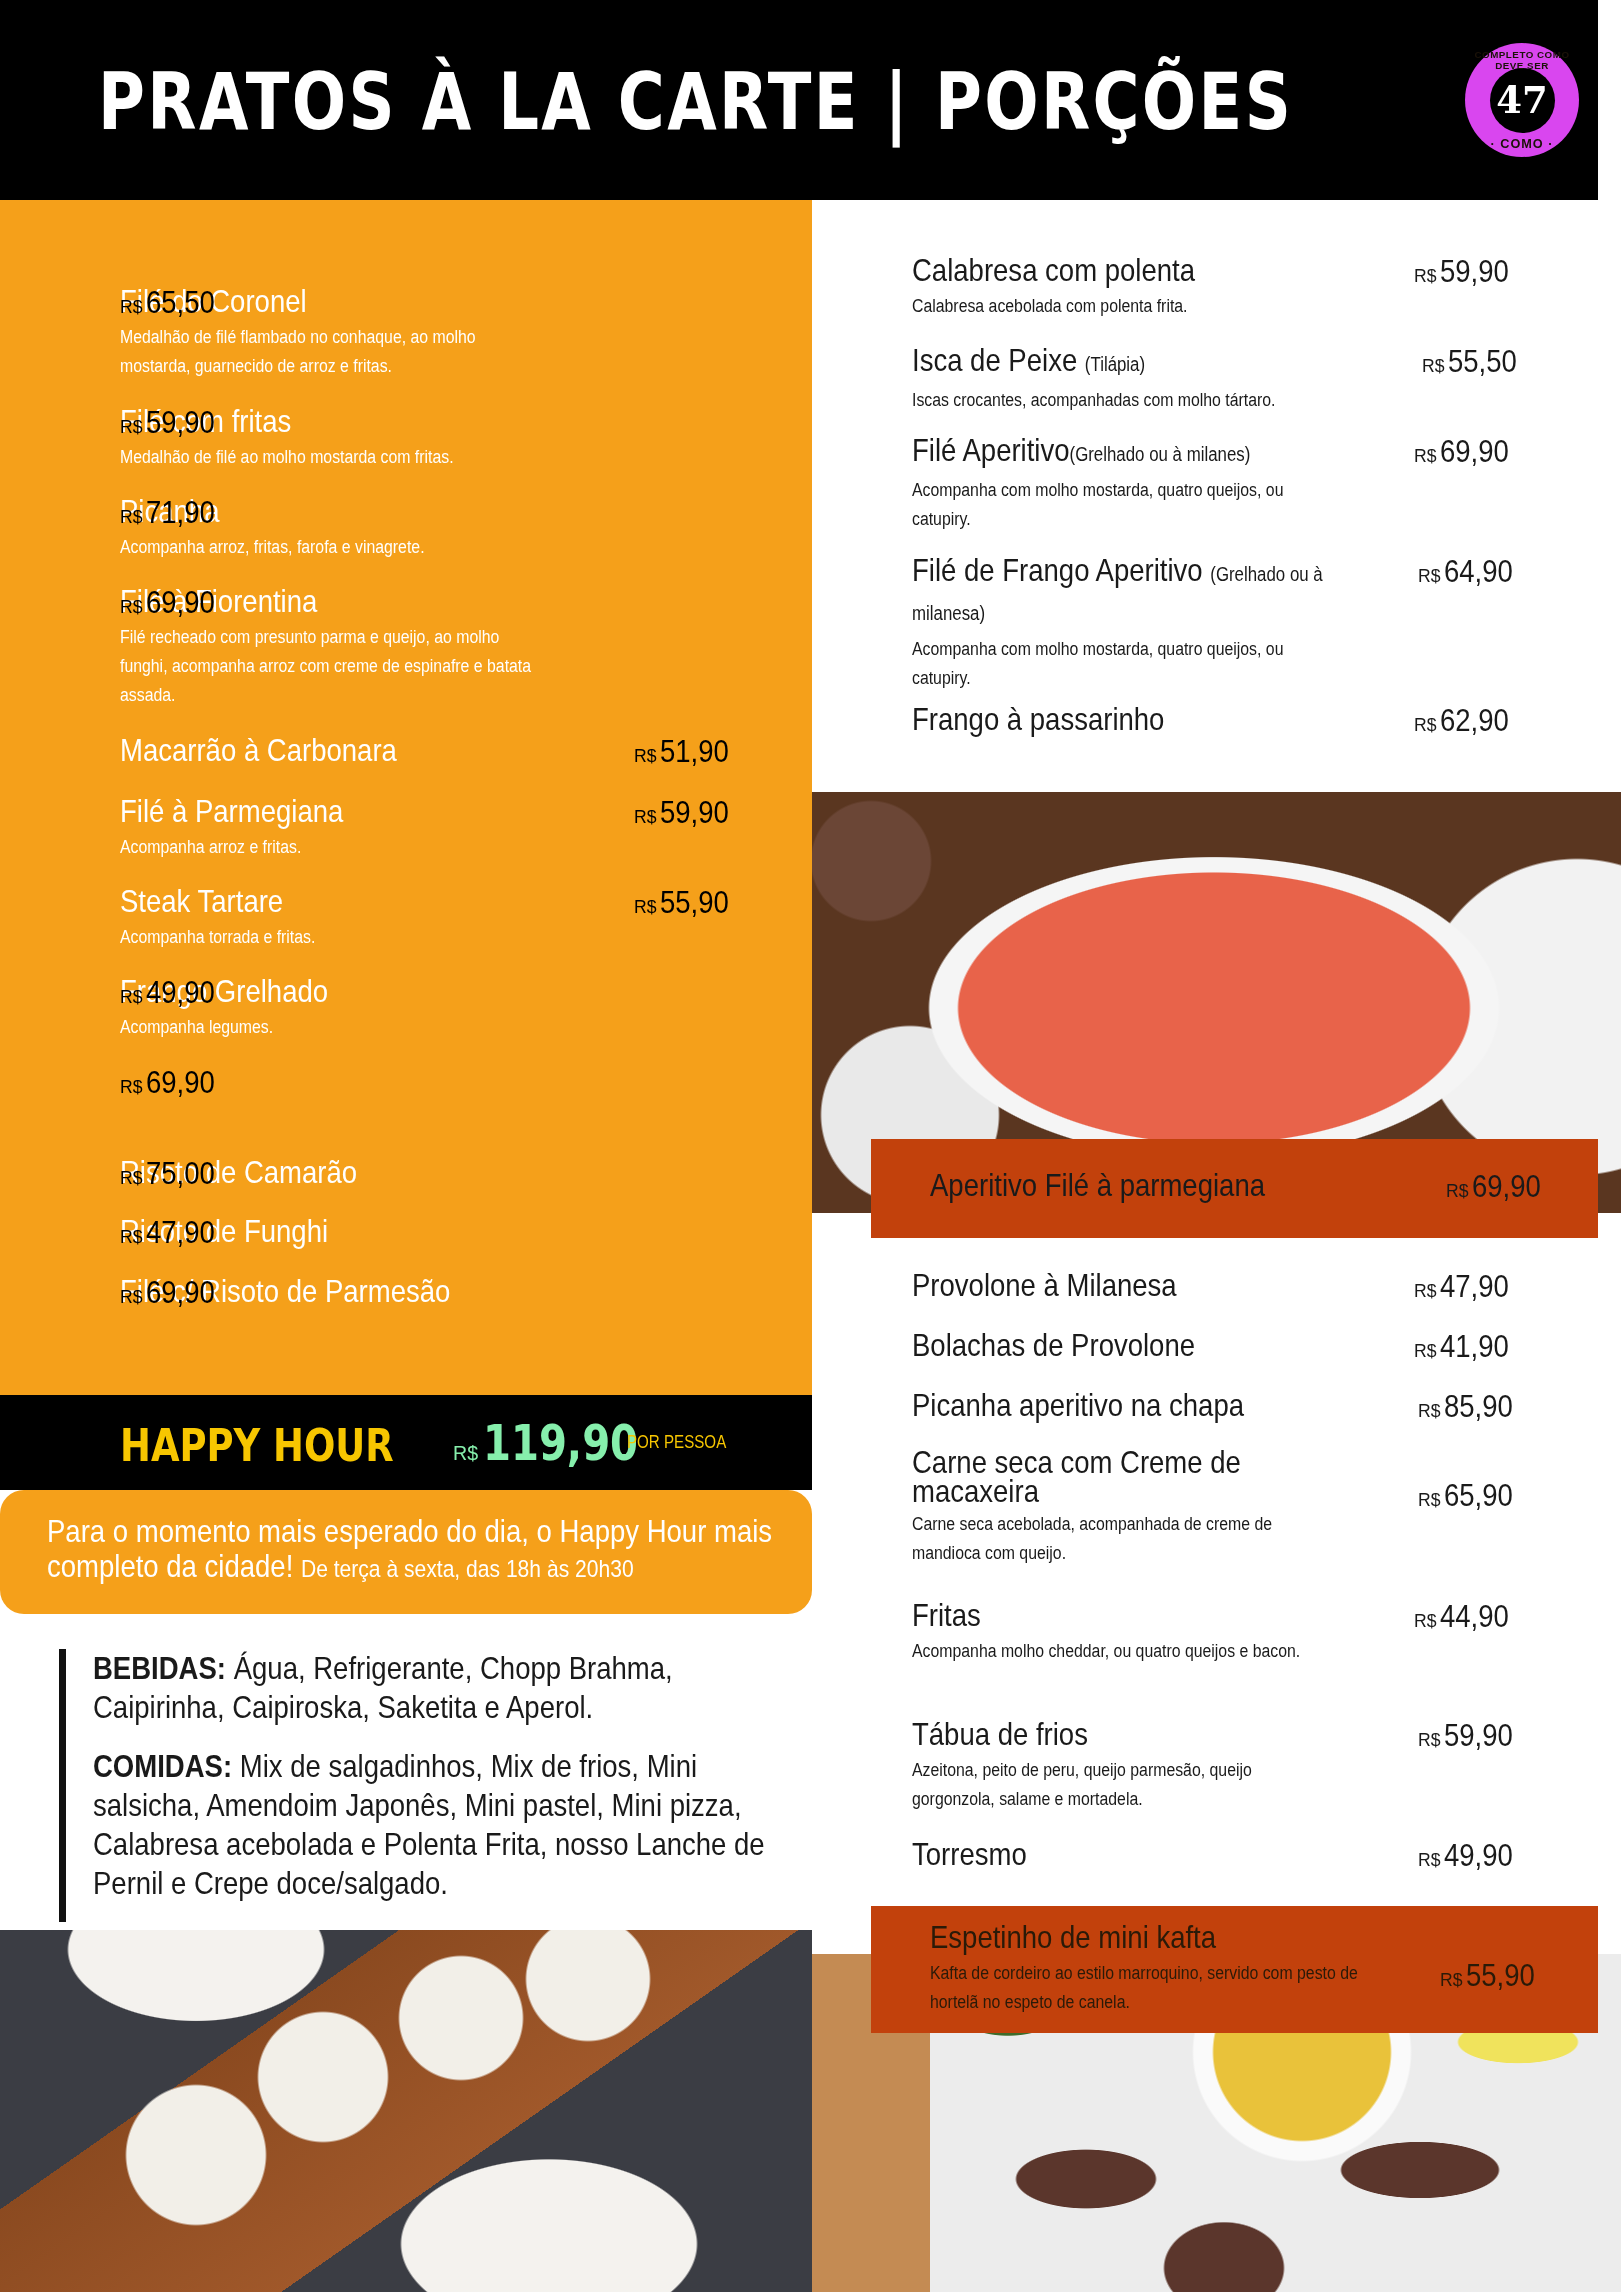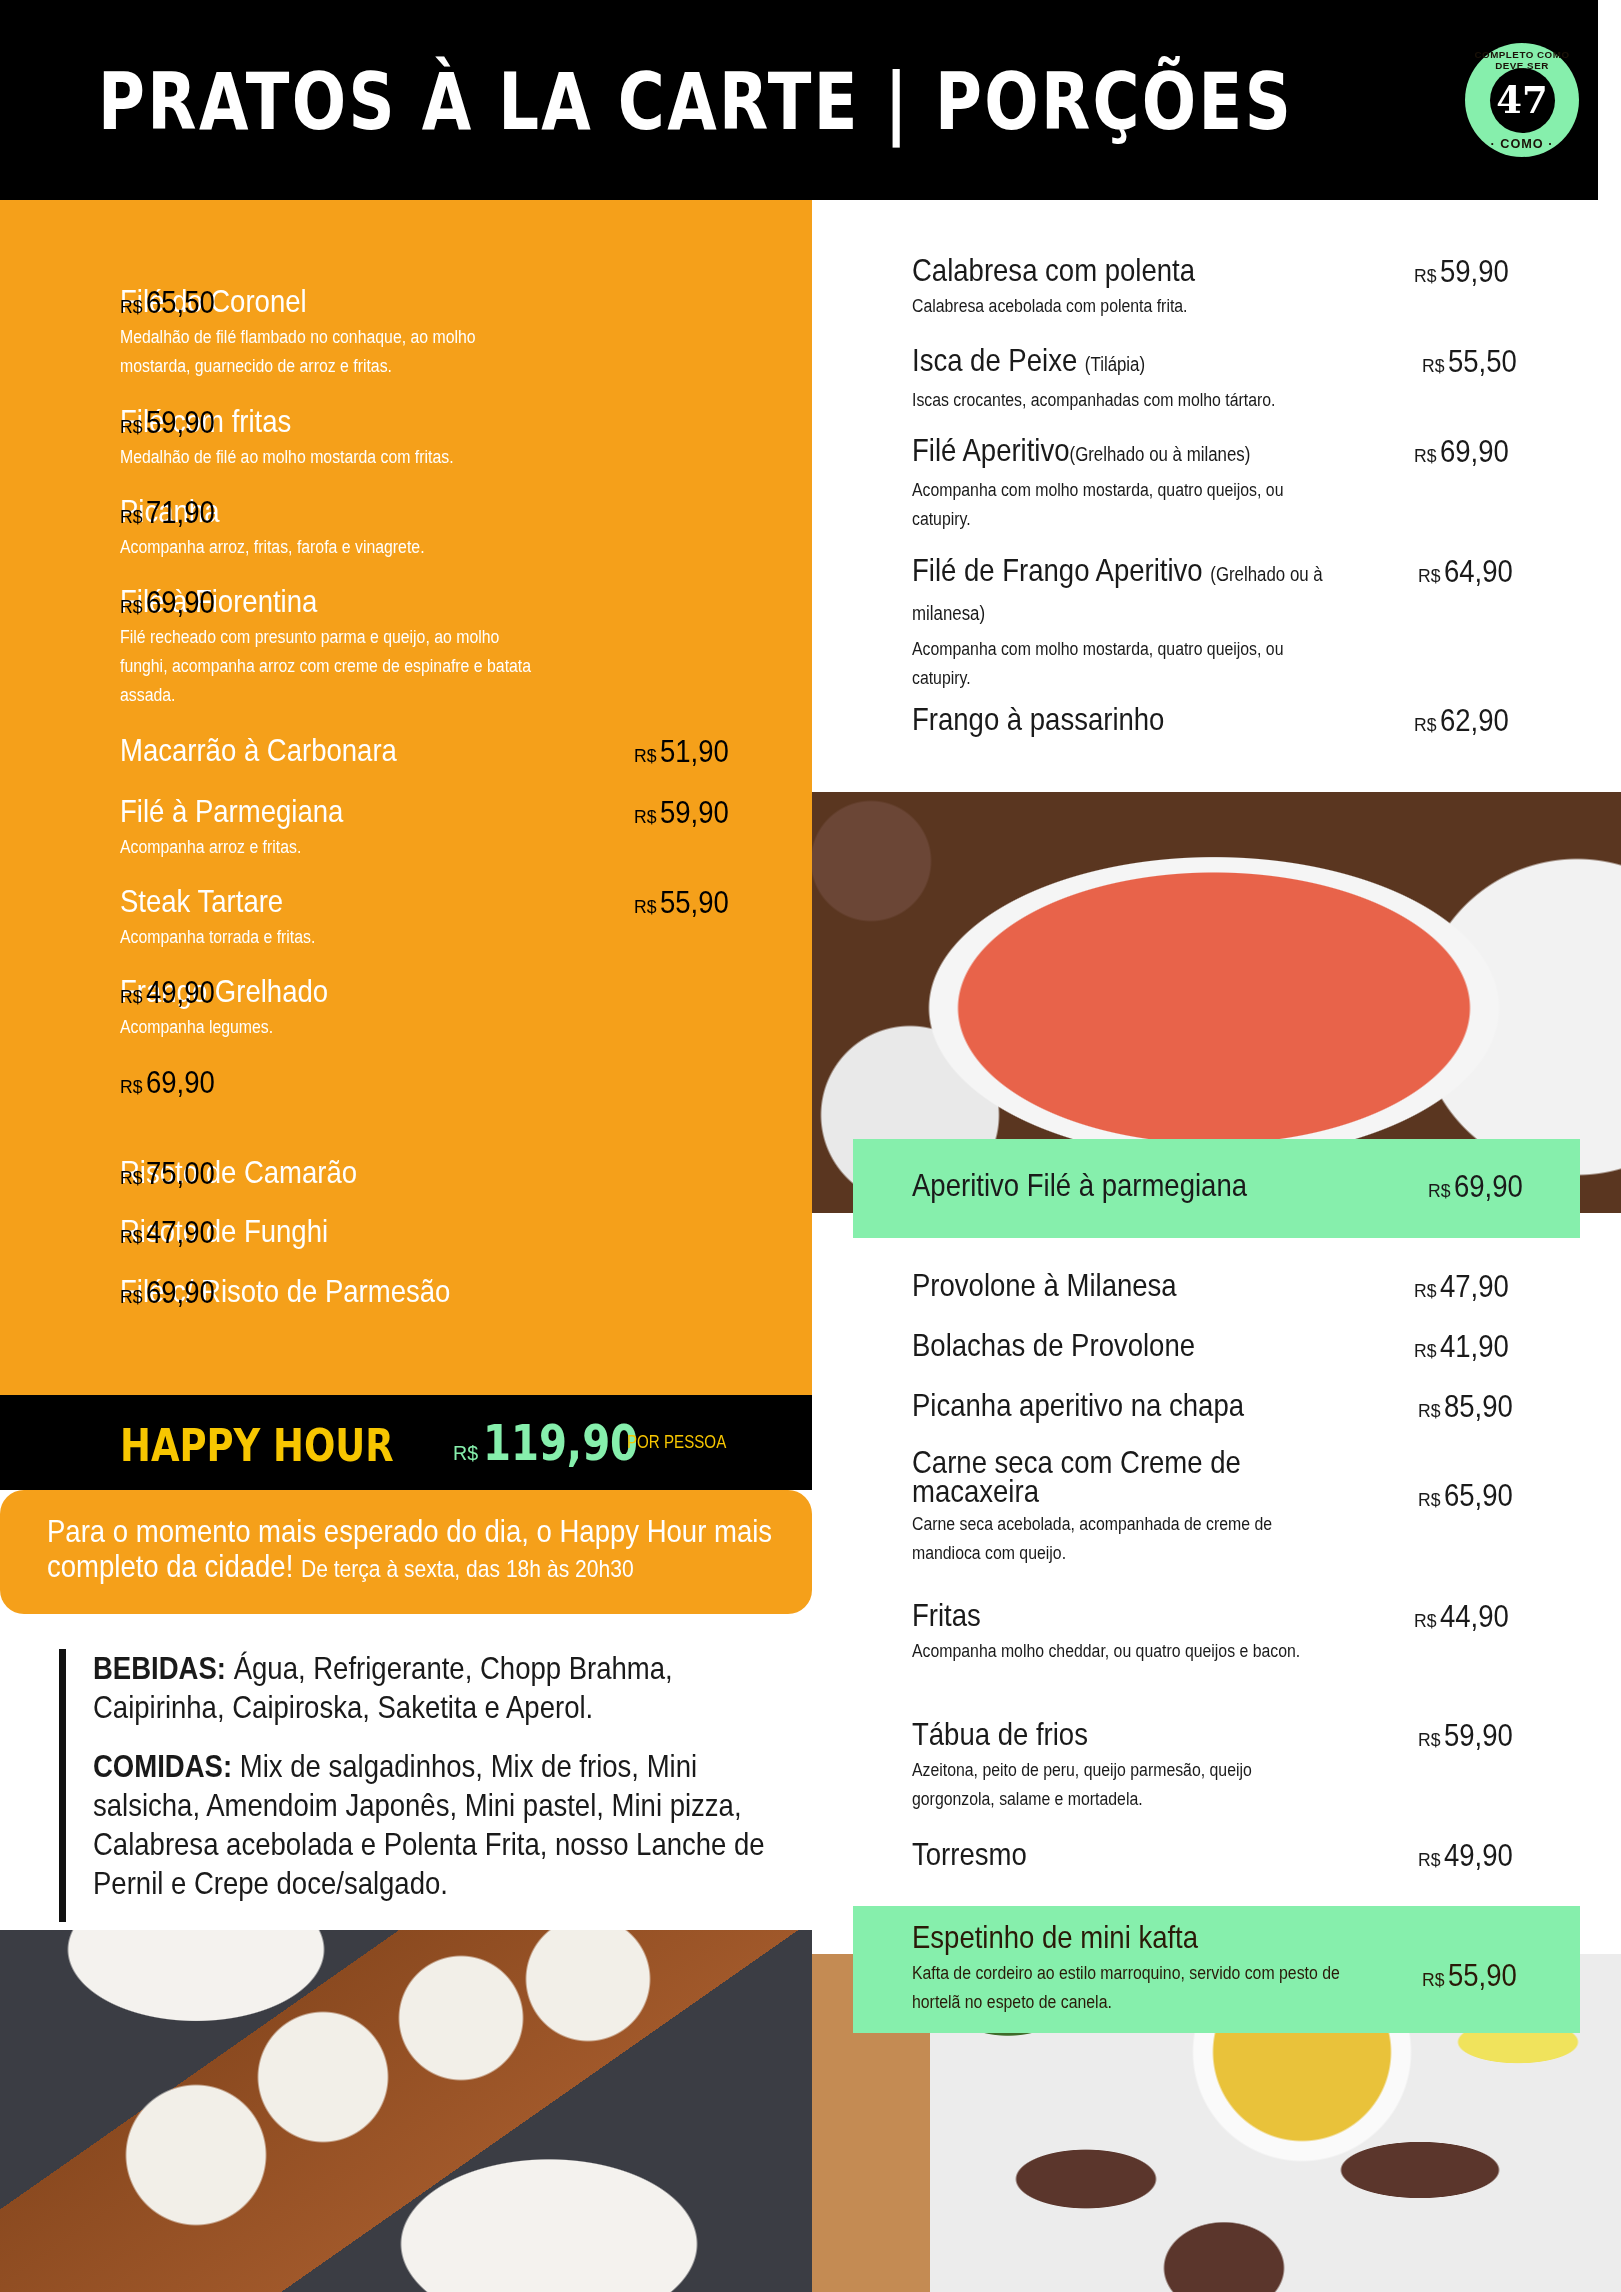--- a/index.html
+++ b/index.html
@@ -8,21 +8,21 @@
 
   
   .header { position: absolute; left: 0; top: 0; width: 1598px; height: 200px; background: #000000; }
   .header .title {
     position: absolute; left: 98px; top: 57px; color: #ffffff;
     font-family: "DejaVu Sans", sans-serif; font-weight: bold; font-size: 78px;
     letter-spacing: 2.9px; transform: scaleX(0.82); transform-origin: left top; white-space: nowrap;
   }
   .badge {
     position: absolute; left: 1465px; top: 43px; width: 114px; height: 114px; border-radius: 50%;
-    background: #86efac; display: flex; align-items: center; justify-content: center;
+    background: #d946ef; display: flex; align-items: center; justify-content: center;
   }
   .badge .inner {
     width: 65px; height: 65px; border-radius: 50%; background: #000;
     display: flex; align-items: center; justify-content: center;
     color: #fff; font-family: "DejaVu Serif", serif; font-weight: bold; font-size: 37px;
   }
   .badge .arc-top {
     position: absolute; top: 5.9px; left: 0; width: 100%; text-align: center;
     font-size: 9.8px; font-weight: bold; color: #1b1208; letter-spacing: 0.5px;
   }
@@ -83,21 +83,21 @@
                 #5a3620; }
   .photo-right2 { left: 812px; top: 1954px; width: 810px; height: 338px;
     background: radial-gradient(circle at 490px 98px, #e9c23a 0 88px, #fafafa 90px 108px, transparent 110px),
                 radial-gradient(ellipse at 274px 225px, #5b362c 0 69px, transparent 71px),
                 radial-gradient(ellipse at 608px 216px, #5b362c 0 78px, transparent 80px),
                 radial-gradient(ellipse at 412px 314px, #5b362c 0 59px, transparent 61px),
                 radial-gradient(ellipse at 706px 88px, #f0e35c 0 59px, transparent 61px),
                 radial-gradient(ellipse at 196px 59px, #3f6b2a 0 49px, transparent 51px),
                 linear-gradient(90deg, #c48b53 0 118px, #ececec 118px); }
 
-  .orange-box { position: absolute; background: #86efac; }
+  .orange-box { position: absolute; background: #c2410c; margin-left: 18px; }
   .box1 { left: 853px; top: 1139px; width: 727px; height: 99px; }
   .box2 { left: 853px; top: 1906px; width: 727px; height: 127px; }
   .orange-box .ritem { left: 59px; }
   .orange-box .ritem .price { left: 443px; }
 </style>
 </head>
 <body>
 
 <div class="header">
   <div class="title">PRATOS À LA CARTE | PORÇÕES</div>

